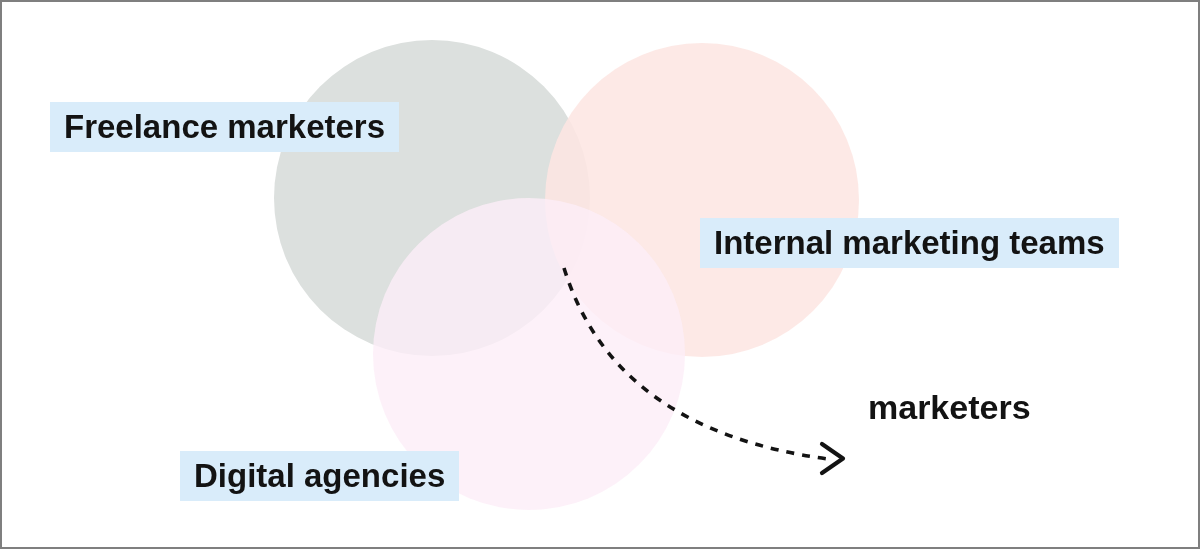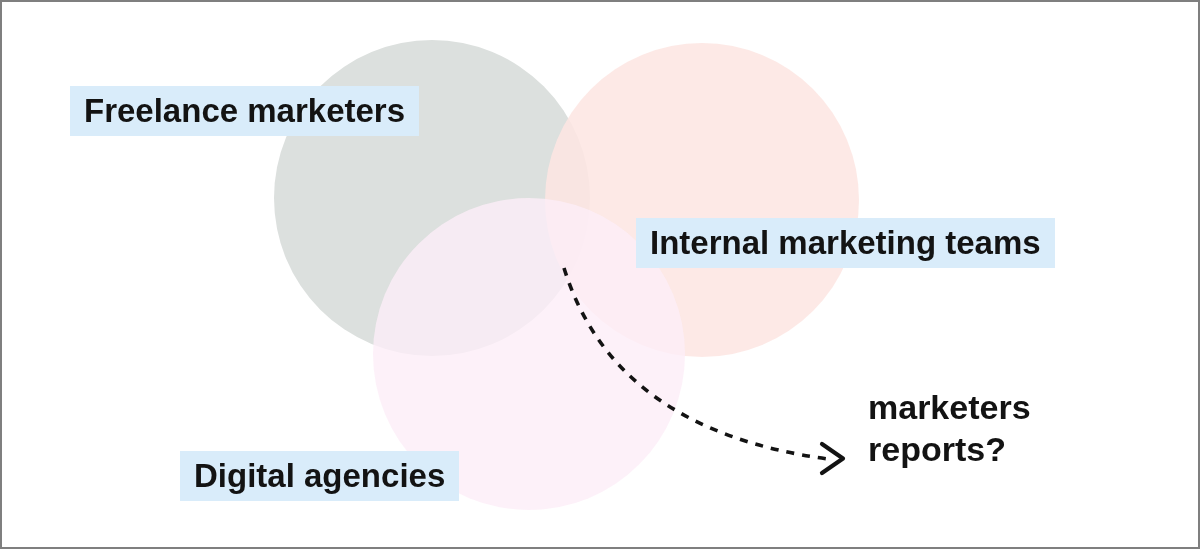--- a/index.html
+++ b/index.html
@@ -29,22 +29,22 @@
     display: inline-block;
     background: var(--label-bg, #d9ecfa);
     color: var(--text, #131313);
     font-size: 33px;
     font-weight: 700;
     line-height: 1.0;
     padding: 8px 14px 9px 14px;
     white-space: nowrap;
     letter-spacing: 0px;
   }
-  .label-freelance { left: 48px;  top: 84px; margin-left: 20px;  }
-  .label-internal  { left: 634px; top: 216px; }
+  .label-freelance { left: 48px;  top: 100px;  }
+  .label-internal  { left: 698px; top: 216px; }
   .label-agencies  { left: 140px; top: 449px; margin-left: 38px; }
   .annotation {
     position: absolute;
     left: 866px;
     top: 384px;
     width: 240px;
     color: var(--text, #131313);
     font-size: 34px;
     font-weight: 700;
     line-height: 42px;
@@ -66,16 +66,15 @@
   </svg>
 
   <div class="circle-label label-freelance">Freelance marketers</div>
 
   <div class="circle-label label-internal">Internal marketing teams</div>
 
   <div class="circle-label label-agencies">Digital agencies</div>
 
   <div class="annotation">
     <span class="line">marketers</span>
-    <span class="line">reports?</span>
   </div>
 
 </div>
 
 </body></html>

